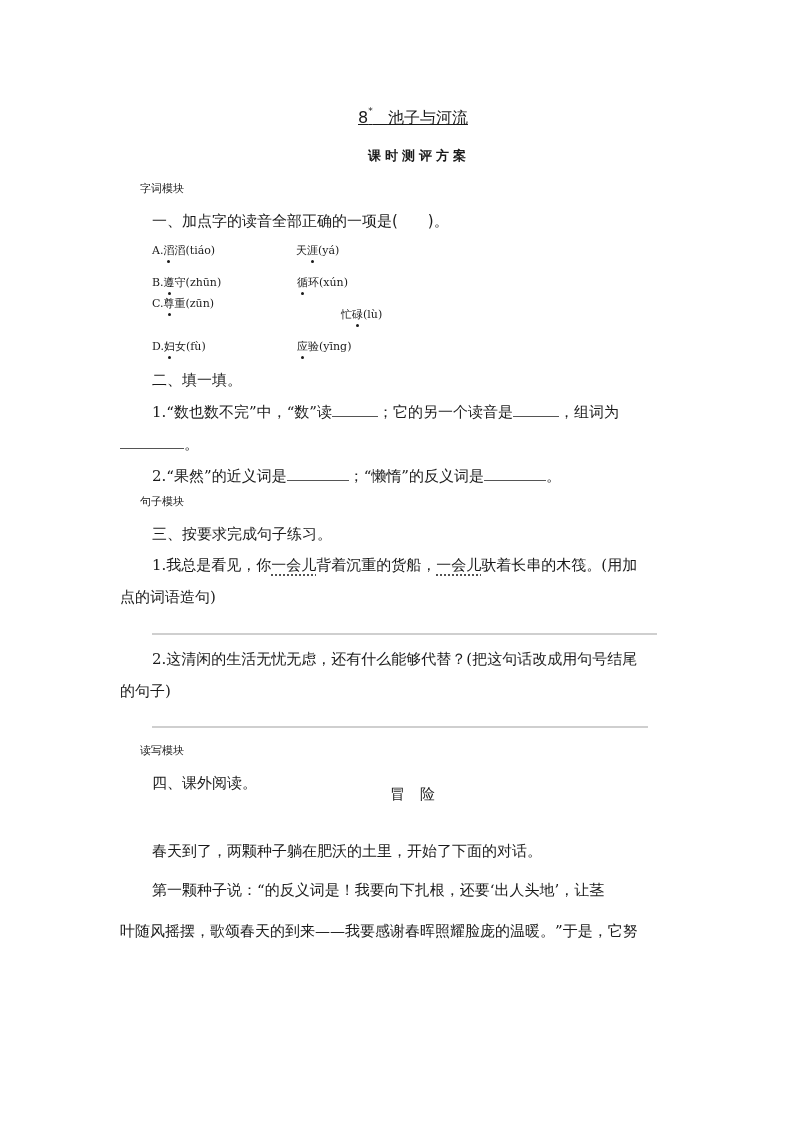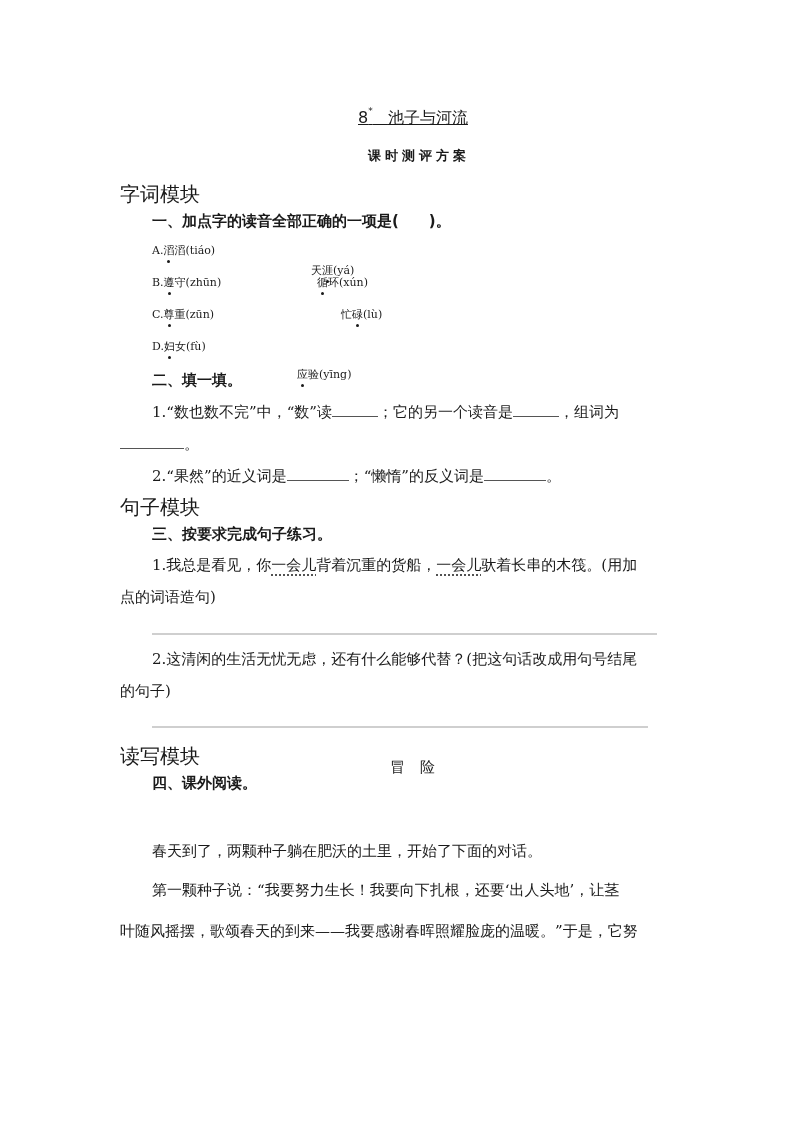--- a/index.html
+++ b/index.html
@@ -2,22 +2,22 @@
 <html><head>
   <meta charset="utf-8">
   <style>
     html, body { margin: 0; padding: 0; background: #ffffff; }
     body { width: 793px; height: 1122px; position: relative; overflow: hidden; color: #1a1a1a; }
     .abs { position: absolute; white-space: nowrap; }
     .sans { font-family: "DejaVu Sans", "Liberation Sans", sans-serif; }
     .serif { font-family: "DejaVu Serif", "Liberation Serif", serif; }
     .title { font-size: 16px; text-decoration: underline; }
     .subtitle { font-size: 13px; letter-spacing: 4px; font-weight: bold; }
-    .module { font-size: 20px; }
-    .qhead { font-size: 15px; font-weight: bold; }
+    .module { font-size: 11px; margin-left: 20px; }
+    .qhead { font-size: 15px; font-weight: normal; }
     .body { font-size: 15px; }
     .opt { font-size: 11px; }
     .dot { position: relative; display: inline-block; }
     .dot::after { content: ""; position: absolute; left: 50%; bottom: -5px; width: 3px; height: 3px; margin-left: -1.5px; border-radius: 50%; background: #1a1a1a; }
     .blank { display: inline-block; border-bottom: 1px solid #555; height: 14px; vertical-align: baseline; }
     .rule { position: absolute; height: 2px; background: #cfcfcf; }
     sup.star { font-size: 9px; vertical-align: top; position: relative; top: -2px; }
   </style>
 </head>
 <body>
@@ -27,42 +27,42 @@
 </div>
 <div class="abs serif subtitle" style="left:368px; top:147px;">课时测评方案</div>
 
 <div class="abs sans module" style="left:120px; top:181px;">字词模块</div>
 <div class="abs sans qhead" style="left:152px; top:212px;">一、加点字的读音全部正确的一项是(　　)。</div>
 
 <div id="q1-options">
   <div class="abs serif opt" style="left:152px; top:243px;">
     <span>A.</span><span class="dot">滔</span><span>滔</span><span>(tiáo)</span>
   </div>
-  <div class="abs serif opt" style="left:311px; top:243px;margin-top:20px;">
+  <div class="abs serif opt" style="left:296px; top:243px;">
     <span>天</span><span class="dot">涯</span><span>(yá)</span>
   </div>
 
   <div class="abs serif opt" style="left:152px; top:275px;">
     <span>B.</span><span class="dot">遵</span><span>守</span><span>(zhūn)</span>
   </div>
-  <div class="abs serif opt" style="left:297px; top:275px;margin-left:20px;">
+  <div class="abs serif opt" style="left:297px; top:275px;">
     <span class="dot">循</span><span>环</span><span>(xún)</span>
   </div>
 
-  <div class="abs serif opt" style="left:152px; top:307px;">
+  <div class="abs serif opt" style="left:152px; top:296px;">
     <span>C.</span><span class="dot">尊</span><span>重</span><span>(zūn)</span>
   </div>
   <div class="abs serif opt" style="left:297px; top:307px;margin-left:44px;">
     <span>忙</span><span class="dot">碌</span><span>(lù)</span>
   </div>
 
   <div class="abs serif opt" style="left:152px; top:339px;">
     <span>D.</span><span class="dot">妇</span><span>女</span><span>(fù)</span>
   </div>
-  <div class="abs serif opt" style="left:297px; top:339px;margin-top:28px;">
+  <div class="abs serif opt" style="left:297px; top:339px;">
     <span class="dot">应</span><span>验</span><span>(yīng)</span>
   </div>
 </div>
 
 <div class="abs sans qhead" style="left:152px; top:371px;">二、填一填。</div>
 <div class="abs serif body" style="left:152px; top:402px;">
   <span>1.“数也数不完”中，“数”读</span><span class="blank" style="width:46px;"></span><span>；它的另一个读音是</span><span class="blank" style="width:46px;"></span><span>，组词为</span>
 </div>
 <div class="abs serif body" style="left:120px; top:434px;">
   <span class="blank" style="width:64px;"></span><span>。</span>
@@ -78,16 +78,16 @@
 </div>
 <div class="abs serif body" style="left:120px; top:588px;">点的词语造句)</div>
 <div class="rule" style="left:152px; top:633px; width:505px;"></div>
 
 <div class="abs serif body" style="left:152px; top:650px;">2.这清闲的生活无忧无虑，还有什么能够代替？(把这句话改成用句号结尾</div>
 <div class="abs serif body" style="left:120px; top:682px;">的句子)</div>
 <div class="rule" style="left:152px; top:726px; width:496px;"></div>
 
 <div class="abs sans module" style="left:120px; top:743px;">读写模块</div>
 <div class="abs sans qhead" style="left:152px; top:774px;">四、课外阅读。</div>
-<div class="abs sans body" style="left:390px; top:758px;">冒　险</div>
+<div class="abs sans body" style="left:390px; top:785px;">冒　险</div>
 <div class="abs serif body" style="left:152px; top:842px;">春天到了，两颗种子躺在肥沃的土里，开始了下面的对话。</div>
-<div class="abs serif body" style="left:152px; top:881px;">第一颗种子说：“我要努力生长！我要向下扎根，还要‘出人头地’，让茎</div>
+<div class="abs serif body" style="left:152px; top:881px;">第一颗种子说：“的反义词是！我要向下扎根，还要‘出人头地’，让茎</div>
 <div class="abs serif body" style="left:120px; top:922px;">叶随风摇摆，歌颂春天的到来——我要感谢春晖照耀脸庞的温暖。”于是，它努</div>
 
 </body></html>

